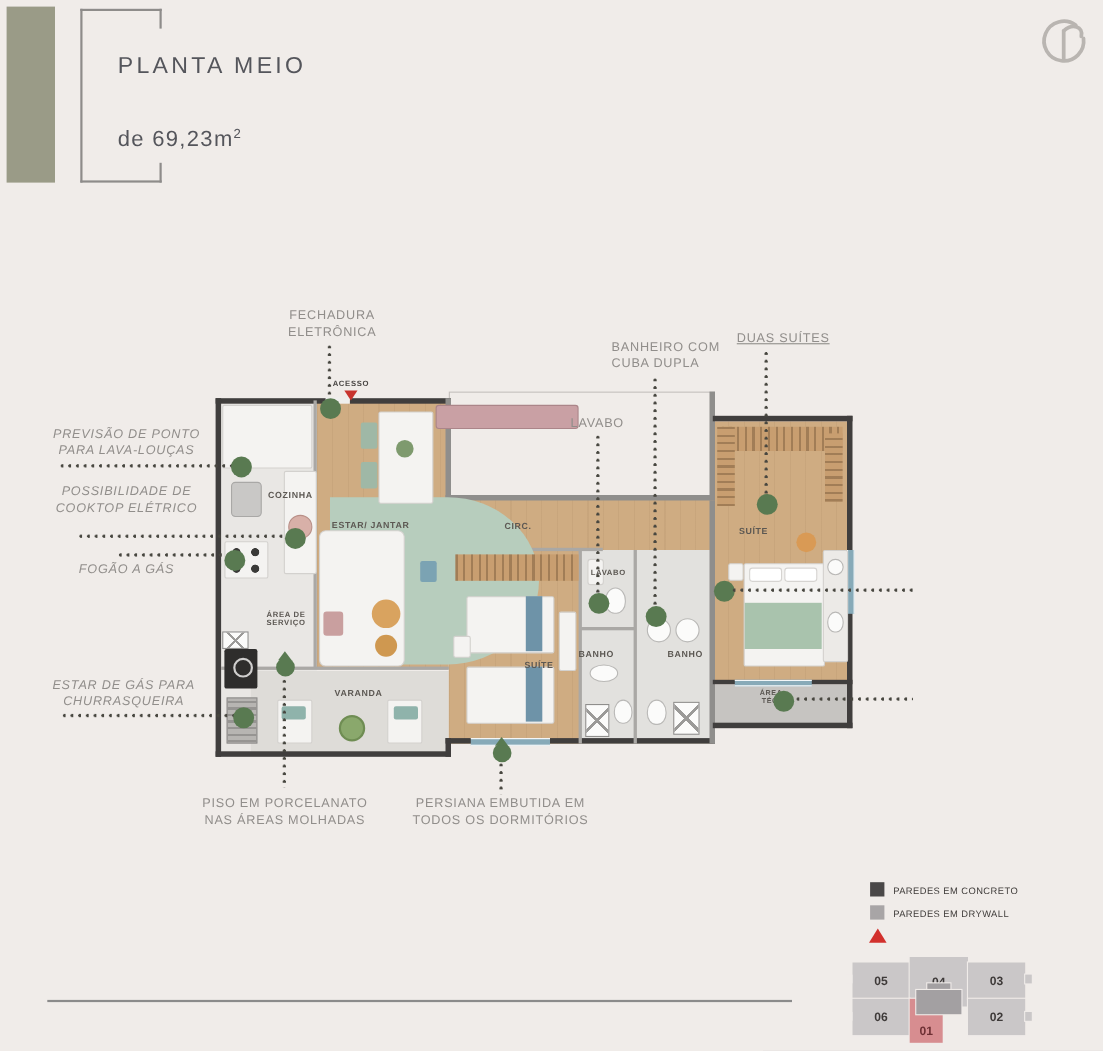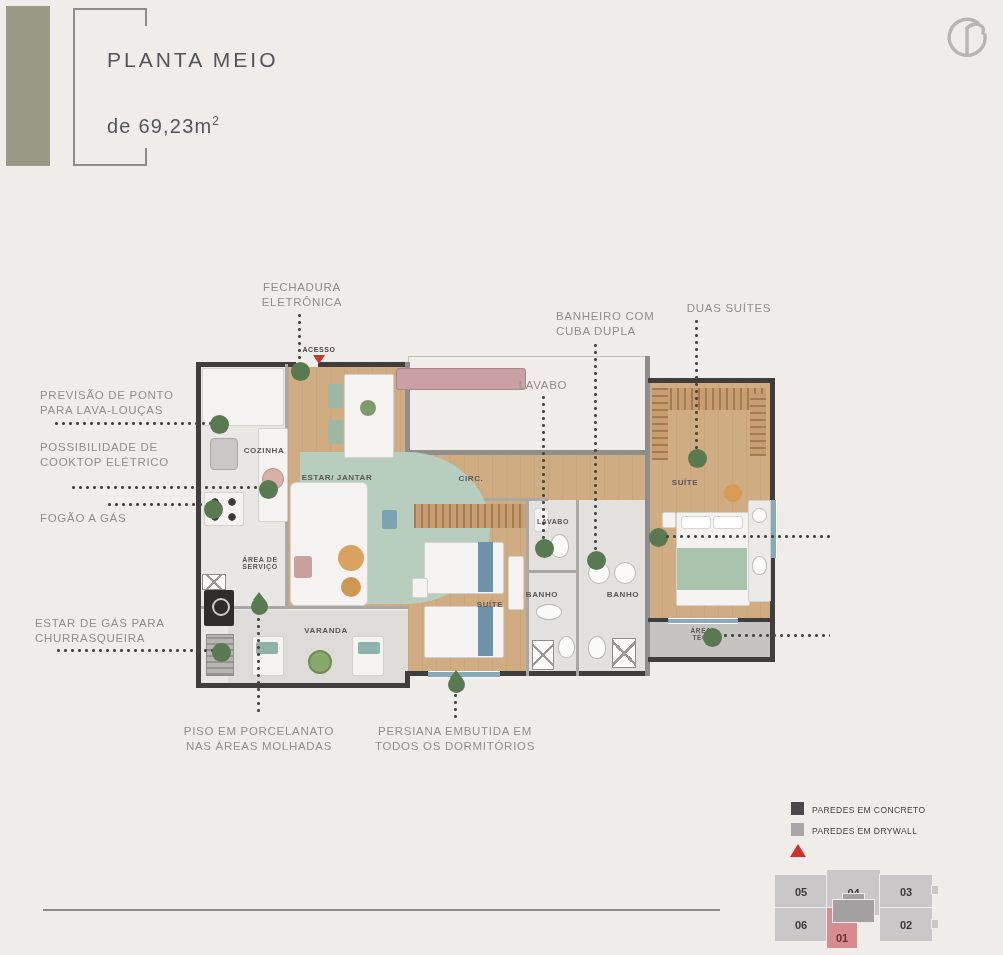--- a/index.html
+++ b/index.html
@@ -10,21 +10,21 @@
   
   .olive-bar{left:6px;top:6px;width:44px;height:160px;background:#9a9b87;}
   .bk{background:#8e8c8a;}
   .title1{left:107px;top:48px;font-size:21px;letter-spacing:3px;color:#54555b;font-weight:500;}
   .title2{left:106px;top:76px;font-size:29px;letter-spacing:2.5px;color:#ca985c;font-weight:800;}
   .title3{left:107px;top:114px;font-size:20px;letter-spacing:1.2px;color:#54555b;}
   .title3 sup{font-size:12px;}
 
   
   .co{position:absolute;color:#918e8b;font-size:11.5px;line-height:14.5px;letter-spacing:.7px;font-weight:500;}
-  .co.r{text-align:left;}.co.c{text-align:center;}
+  .co.r{text-align:center;font-style:italic;}.co.c{text-align:center;}
   .dh{position:absolute;height:3px;background-image:radial-gradient(circle at 1.5px 1.5px,#47463f 1.3px,transparent 1.6px);background-size:7px 3px;background-repeat:repeat-x;}
   .dv{position:absolute;width:3px;background-image:radial-gradient(circle at 1.5px 1.5px,#47463f 1.3px,transparent 1.6px);background-size:3px 7px;background-repeat:repeat-y;}
   .gd{position:absolute;width:19px;height:19px;margin:-9.5px 0 0 -9.5px;border-radius:50%;background:#597a51;}
   .gpin{position:absolute;width:17px;height:17px;margin:-8.5px 0 0 -8.5px;border-radius:50%;background:#597a51;}
   .gpin::before{content:'';position:absolute;left:50%;top:-6px;margin-left:-6px;
     border-left:6px solid transparent;border-right:6px solid transparent;border-bottom:8px solid #597a51;}
   .tri-down{width:0;height:0;border-left:6px solid transparent;border-right:6px solid transparent;border-top:9px solid #c8342e;}
   .acesso-txt{font-size:7px;color:#4a4745;letter-spacing:.6px;font-weight:700;text-align:center;}
 
   
@@ -252,21 +252,21 @@
   <div class="dv" style="left:542px;top:396px;height:144px;"></div>
   <div class="gd" style="left:544px;top:548px;"></div>
 
   <div class="co" style="left:556px;top:309px;width:120px;">
     <div>BANHEIRO COM</div>
     <div>CUBA DUPLA</div>
   </div>
   <div class="dv" style="left:594px;top:344px;height:206px;"></div>
   <div class="gd" style="left:596px;top:560px;"></div>
 
-  <div class="co c" style="left:669px;top:301px;width:120px;">
+  <div class="co c" style="left:652px;top:301px;width:120px;text-decoration:underline;">
     <div>DUAS SUÍTES</div>
   </div>
   <div class="dv" style="left:695px;top:320px;height:130px;"></div>
   <div class="gd" style="left:697px;top:458px;"></div>
 
   <div class="gd" style="left:658px;top:537px;"></div>
   <div class="dh" style="left:666px;top:535px;width:166px;"></div>
 
   <div class="gd" style="left:712px;top:637px;"></div>
   <div class="dh" style="left:724px;top:634px;width:106px;"></div>

